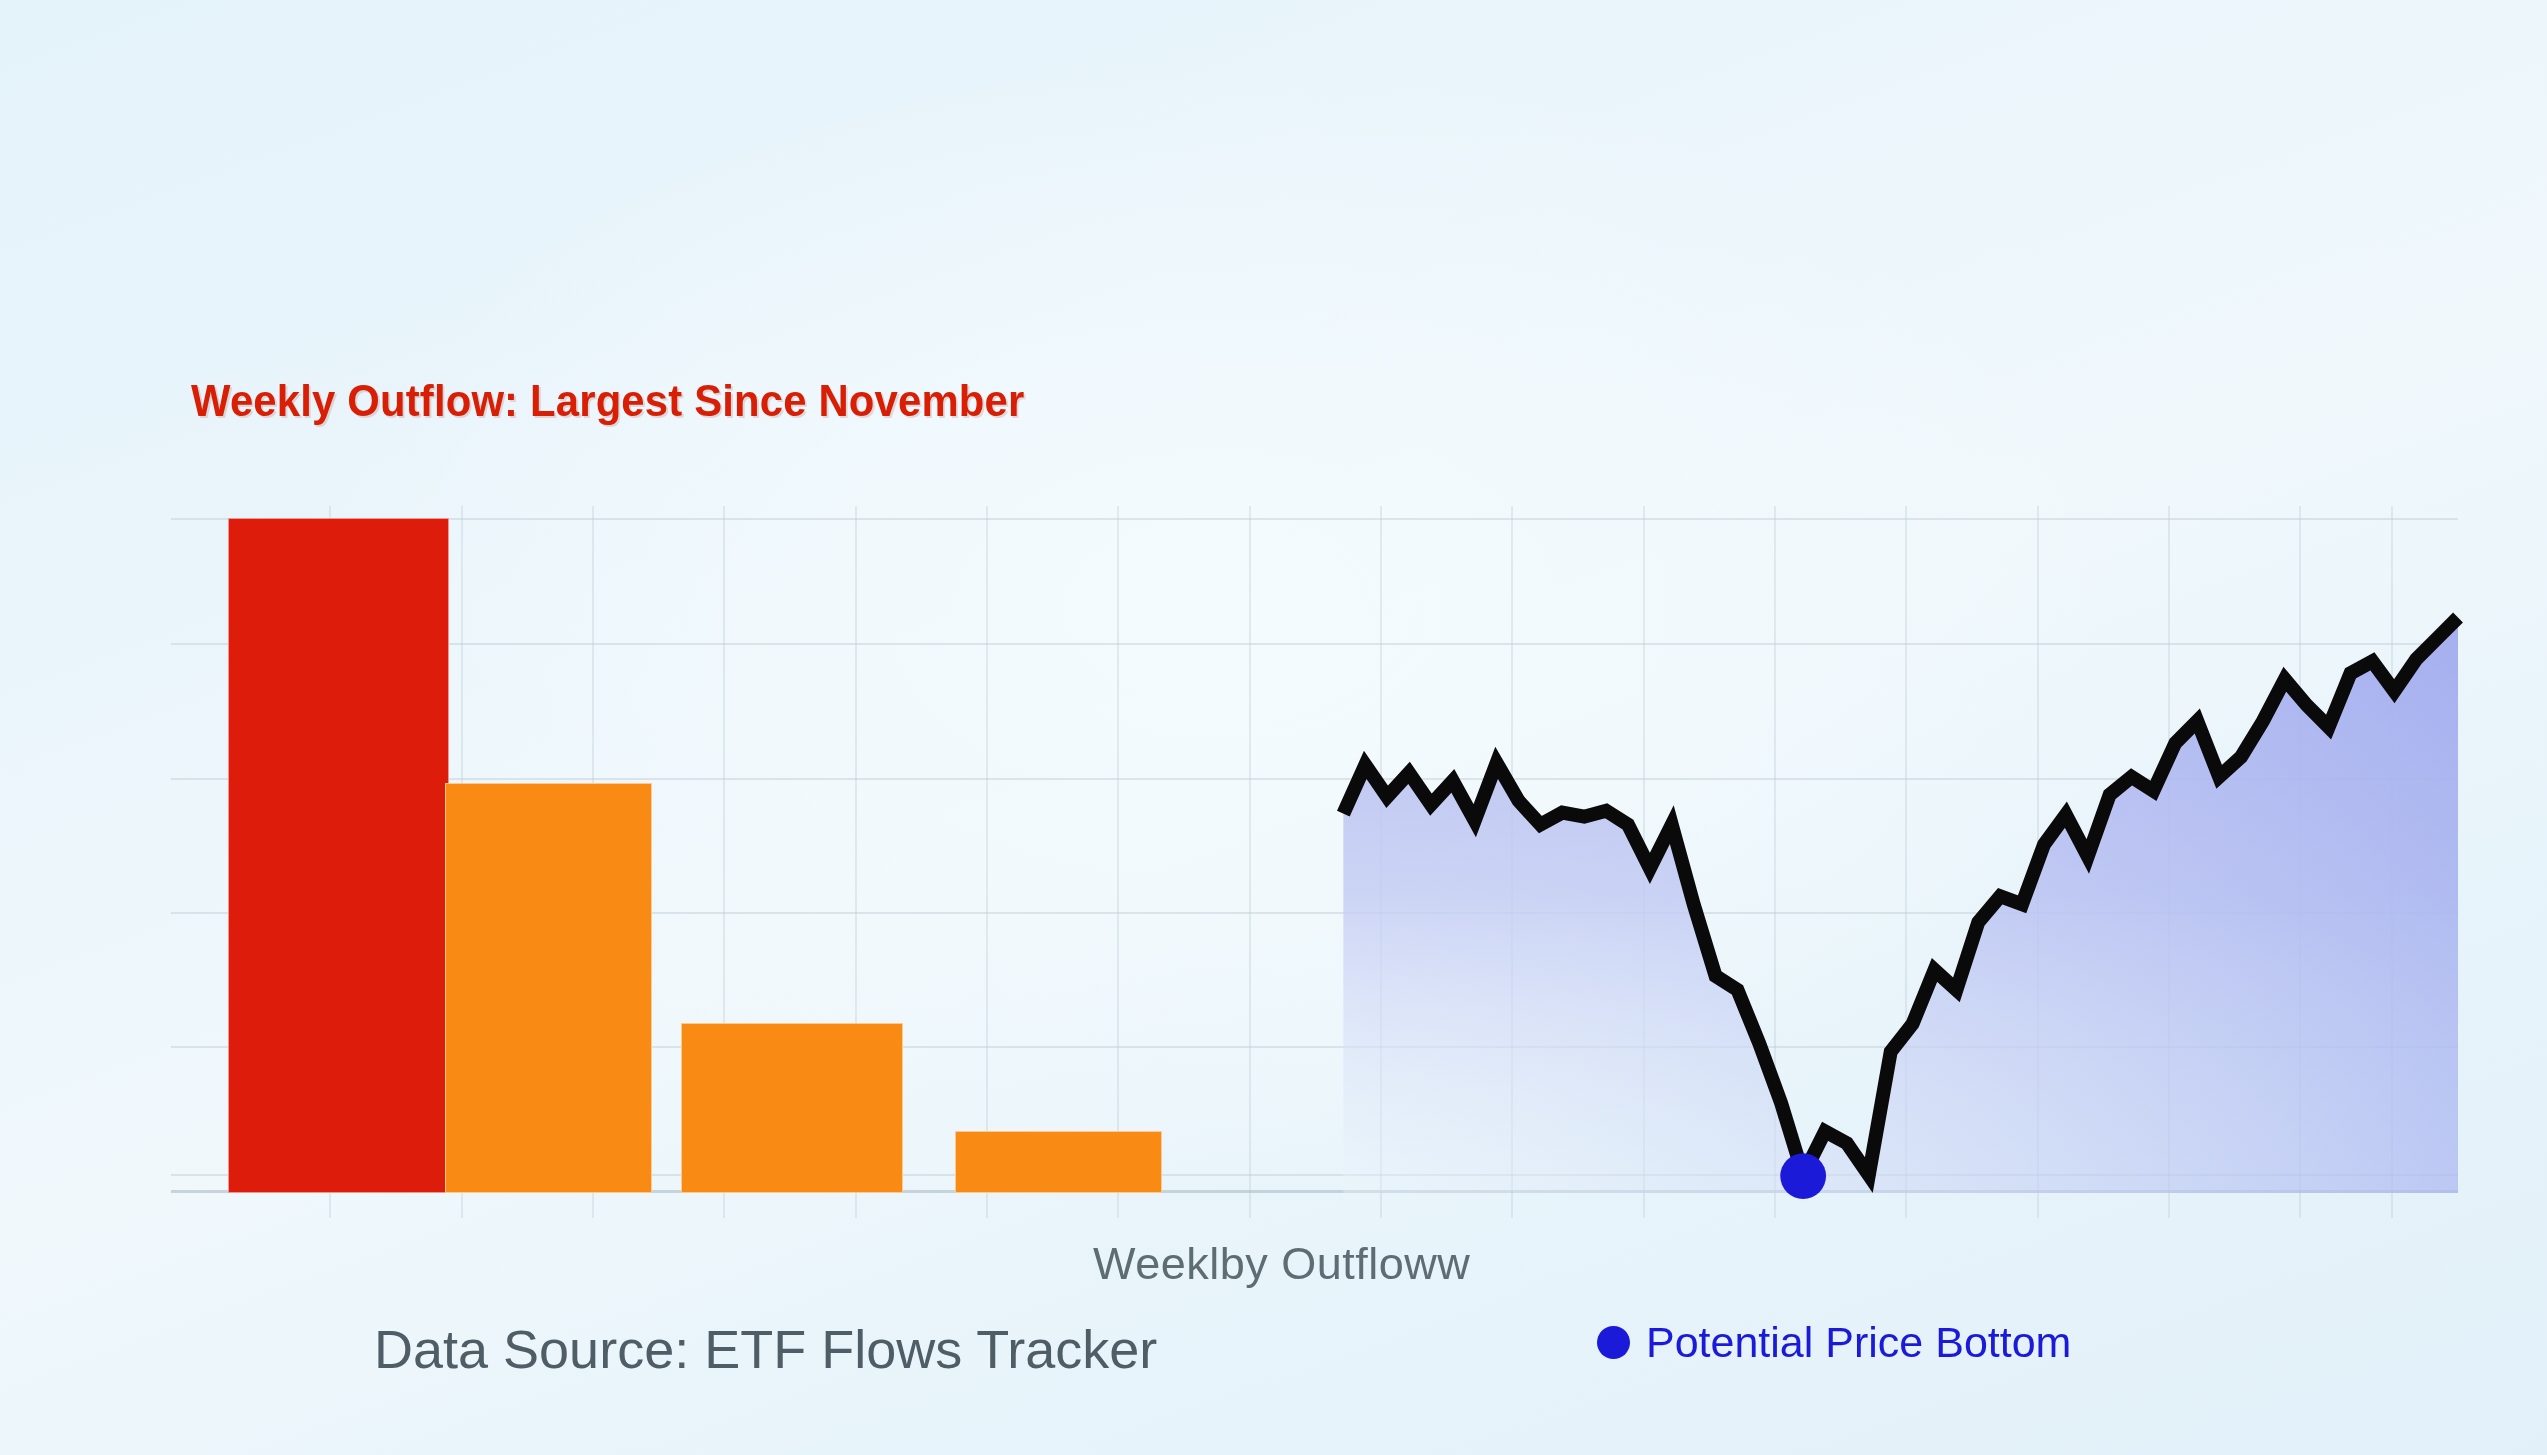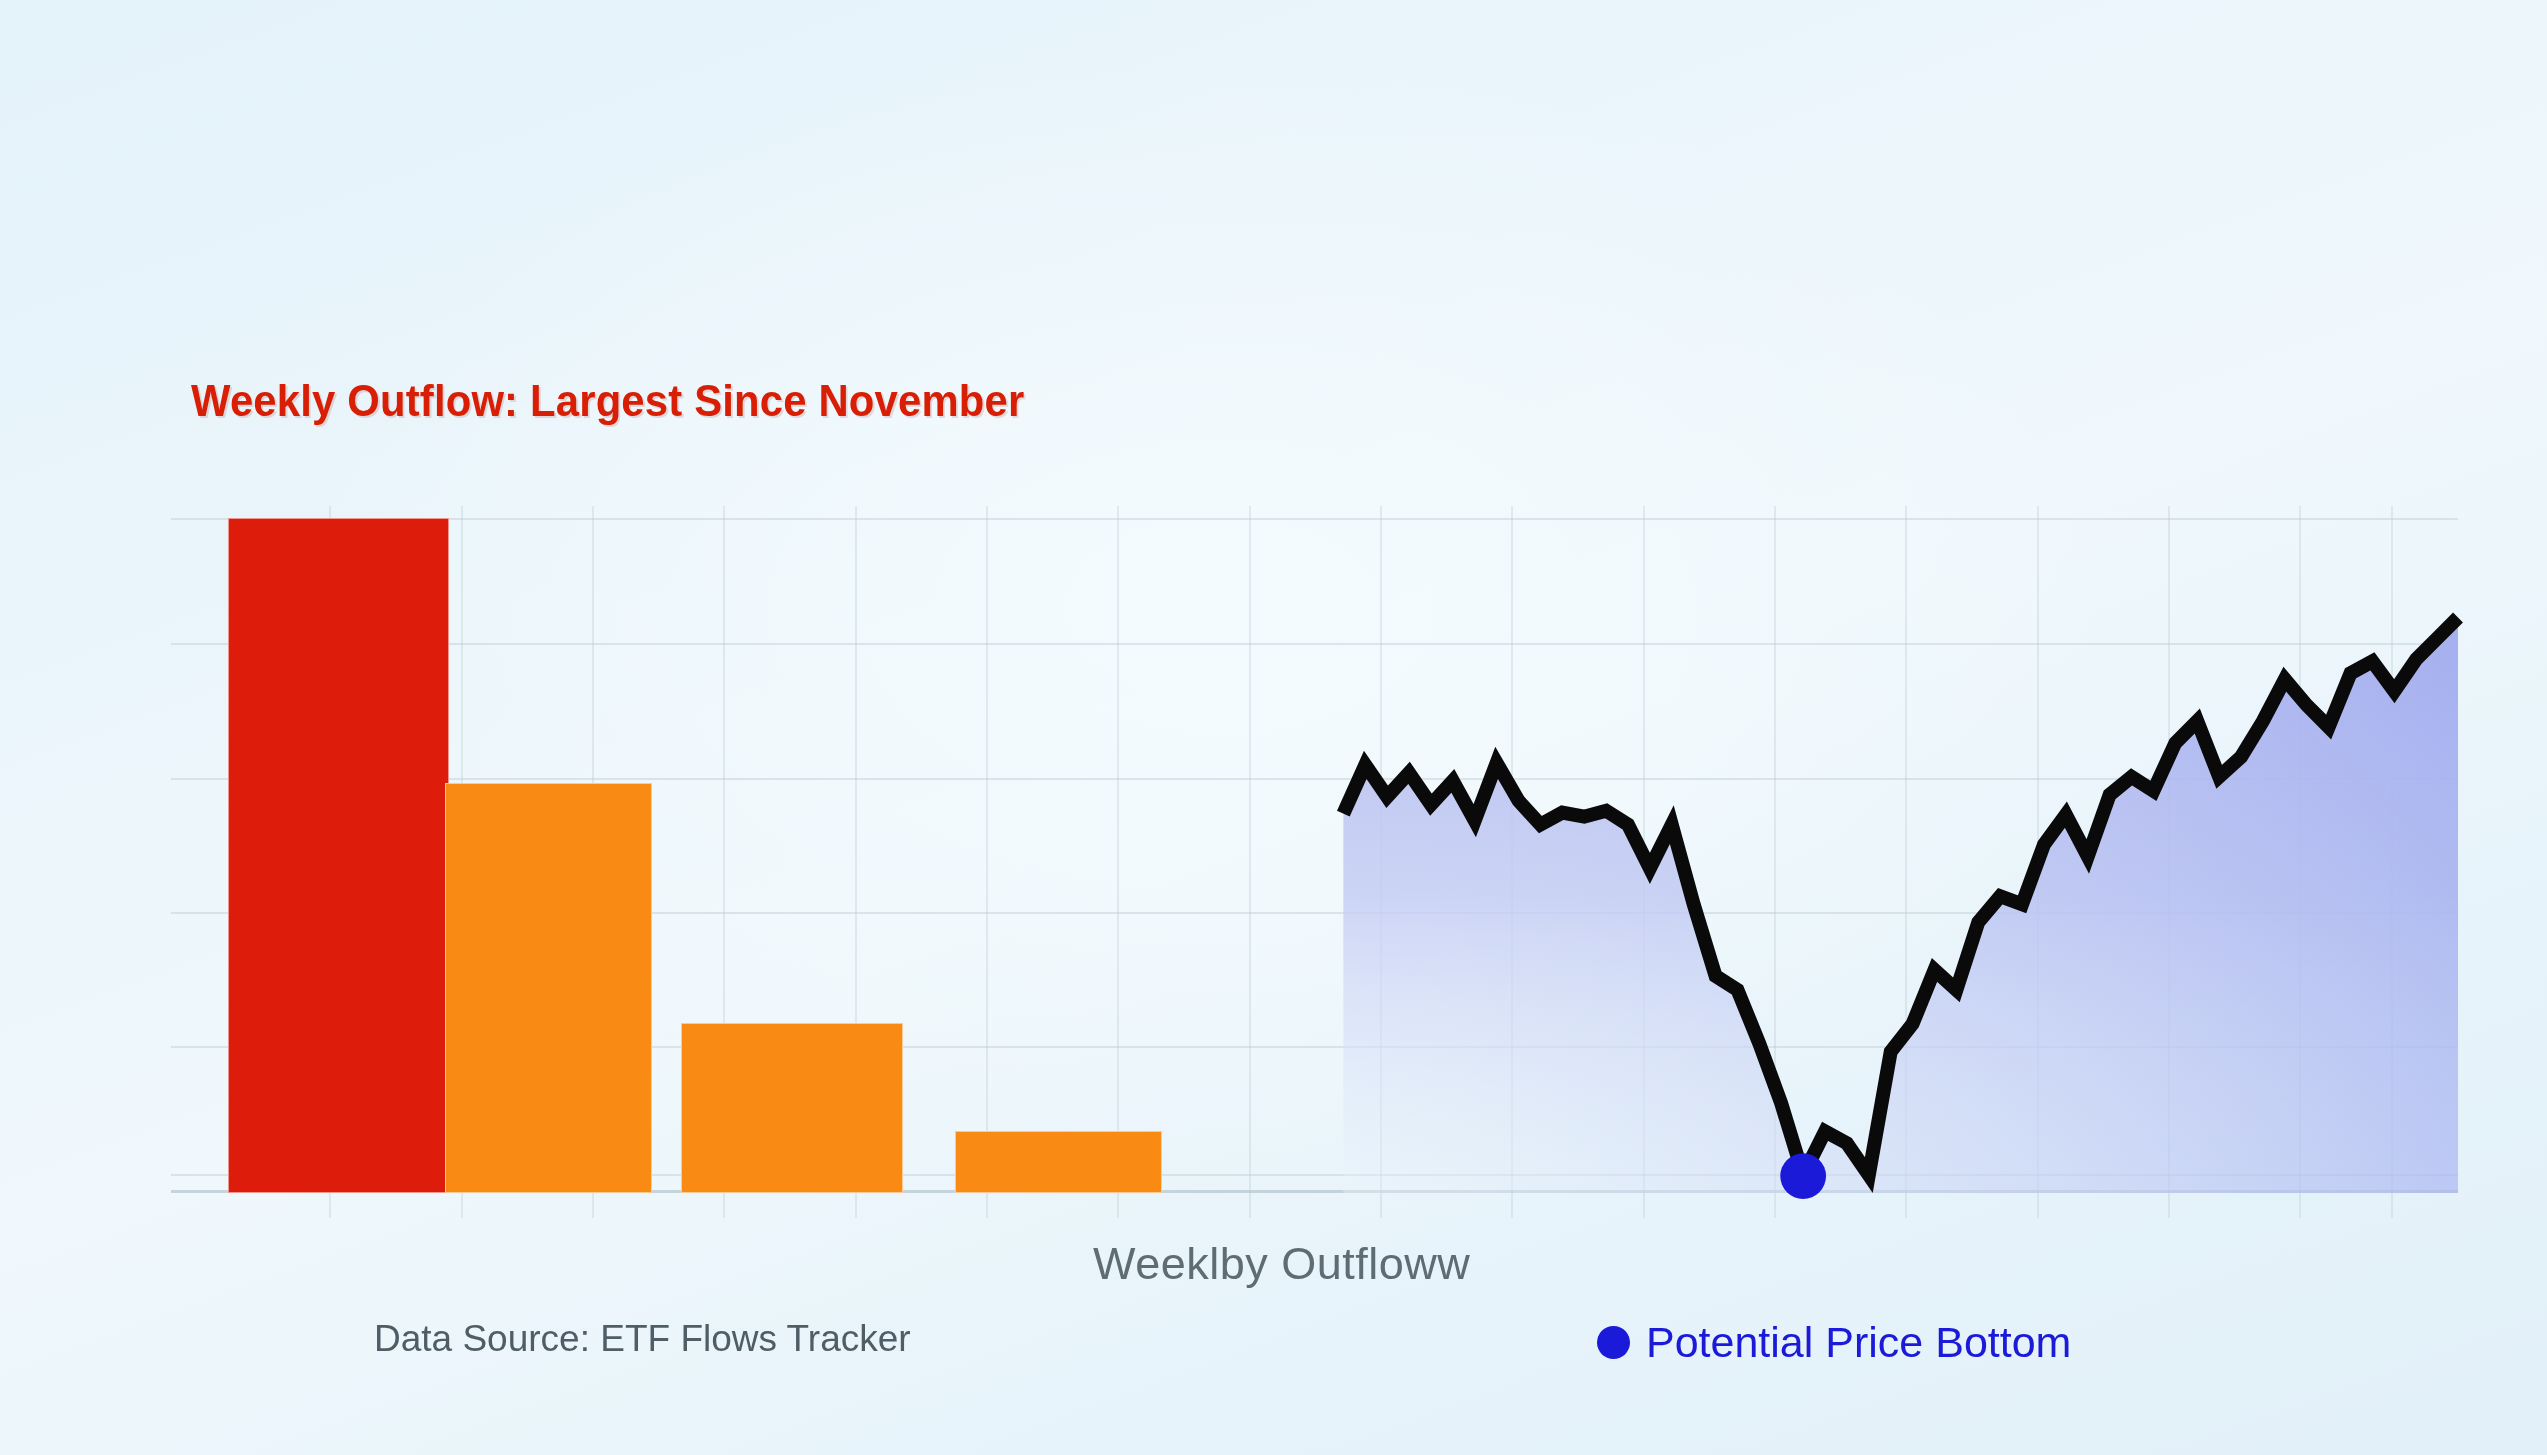--- a/index.html
+++ b/index.html
@@ -137,21 +137,21 @@
     color: #5e6d74;
     white-space: nowrap;
     letter-spacing: 0.5px;
     margin-top: 12px;
   }
   .source-label {
     position: absolute;
     left: 374px;
     top: 1318px;
     font-family: "Liberation Sans", sans-serif;
-    font-size: 37px;
+    font-size: 54px;
     color: #4e5d66;
     white-space: nowrap;
   }
   .legend {
     position: absolute;
     left: 1597px;
     top: 1318px;
     display: flex;
     align-items: center;
     gap: 16px;

